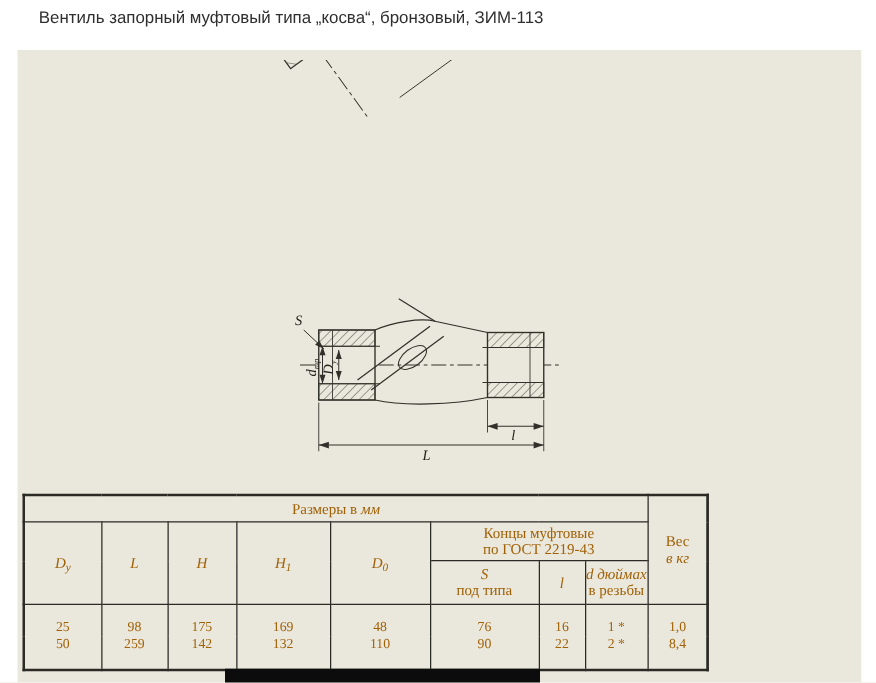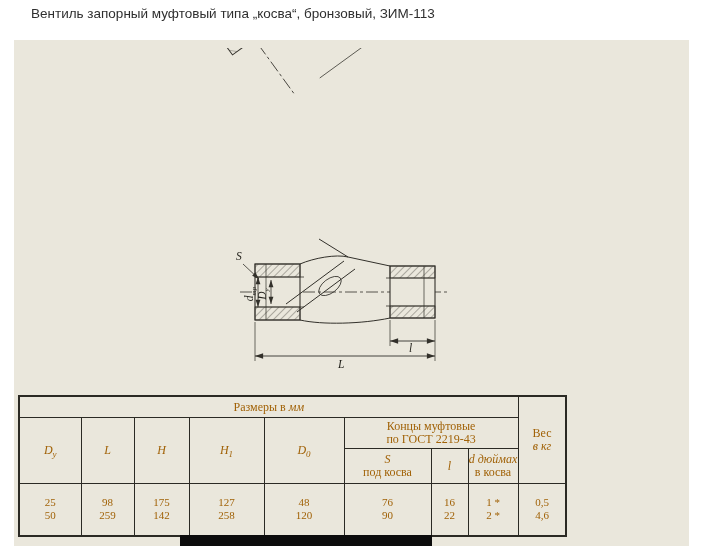--- a/index.html
+++ b/index.html
@@ -185,51 +185,51 @@
         <th rowspan="2" class="h-letter"><span>H</span><span class="sub">1</span></th>
         <th rowspan="2" class="h-letter"><span>D</span><span class="sub">0</span></th>
         <th colspan="3" class="h-ends">
           <span class="blk">Концы муфтовые</span>
           <span class="blk">по ГОСТ 2219-43</span>
         </th>
       </tr>
       <tr>
         <th class="h-sub">
             <span class="blk it">S</span>
-            <span class="blk">под косва</span>
+            <span class="blk">под типа</span>
           </th>
         <th class="h-sub it">l</th>
         <th class="h-sub">
             <span class="blk it">d дюймах</span>
-            <span class="blk">в косва</span>
+            <span class="blk">в резьбы</span>
           </th>
       </tr>
     </thead>
     <tbody>
         <tr>
           <td>25</td>
           <td>98</td>
           <td>175</td>
-          <td>127</td>
+          <td>169</td>
           <td>48</td>
           <td>76</td>
           <td>16</td>
           <td>1 *</td>
-          <td>0,5</td>
+          <td>1,0</td>
           <td></td>
         </tr>
         <tr>
           <td>50</td>
           <td>259</td>
           <td>142</td>
-          <td>258</td>
-          <td>120</td>
+          <td>132</td>
+          <td>110</td>
           <td>90</td>
           <td>22</td>
           <td>2 *</td>
-          <td>4,6</td>
+          <td>8,4</td>
           <td></td>
         </tr>
       </tbody>
   </table>
 
   <div class="scan-bar"></div>
 </div>
 
 </body></html>

